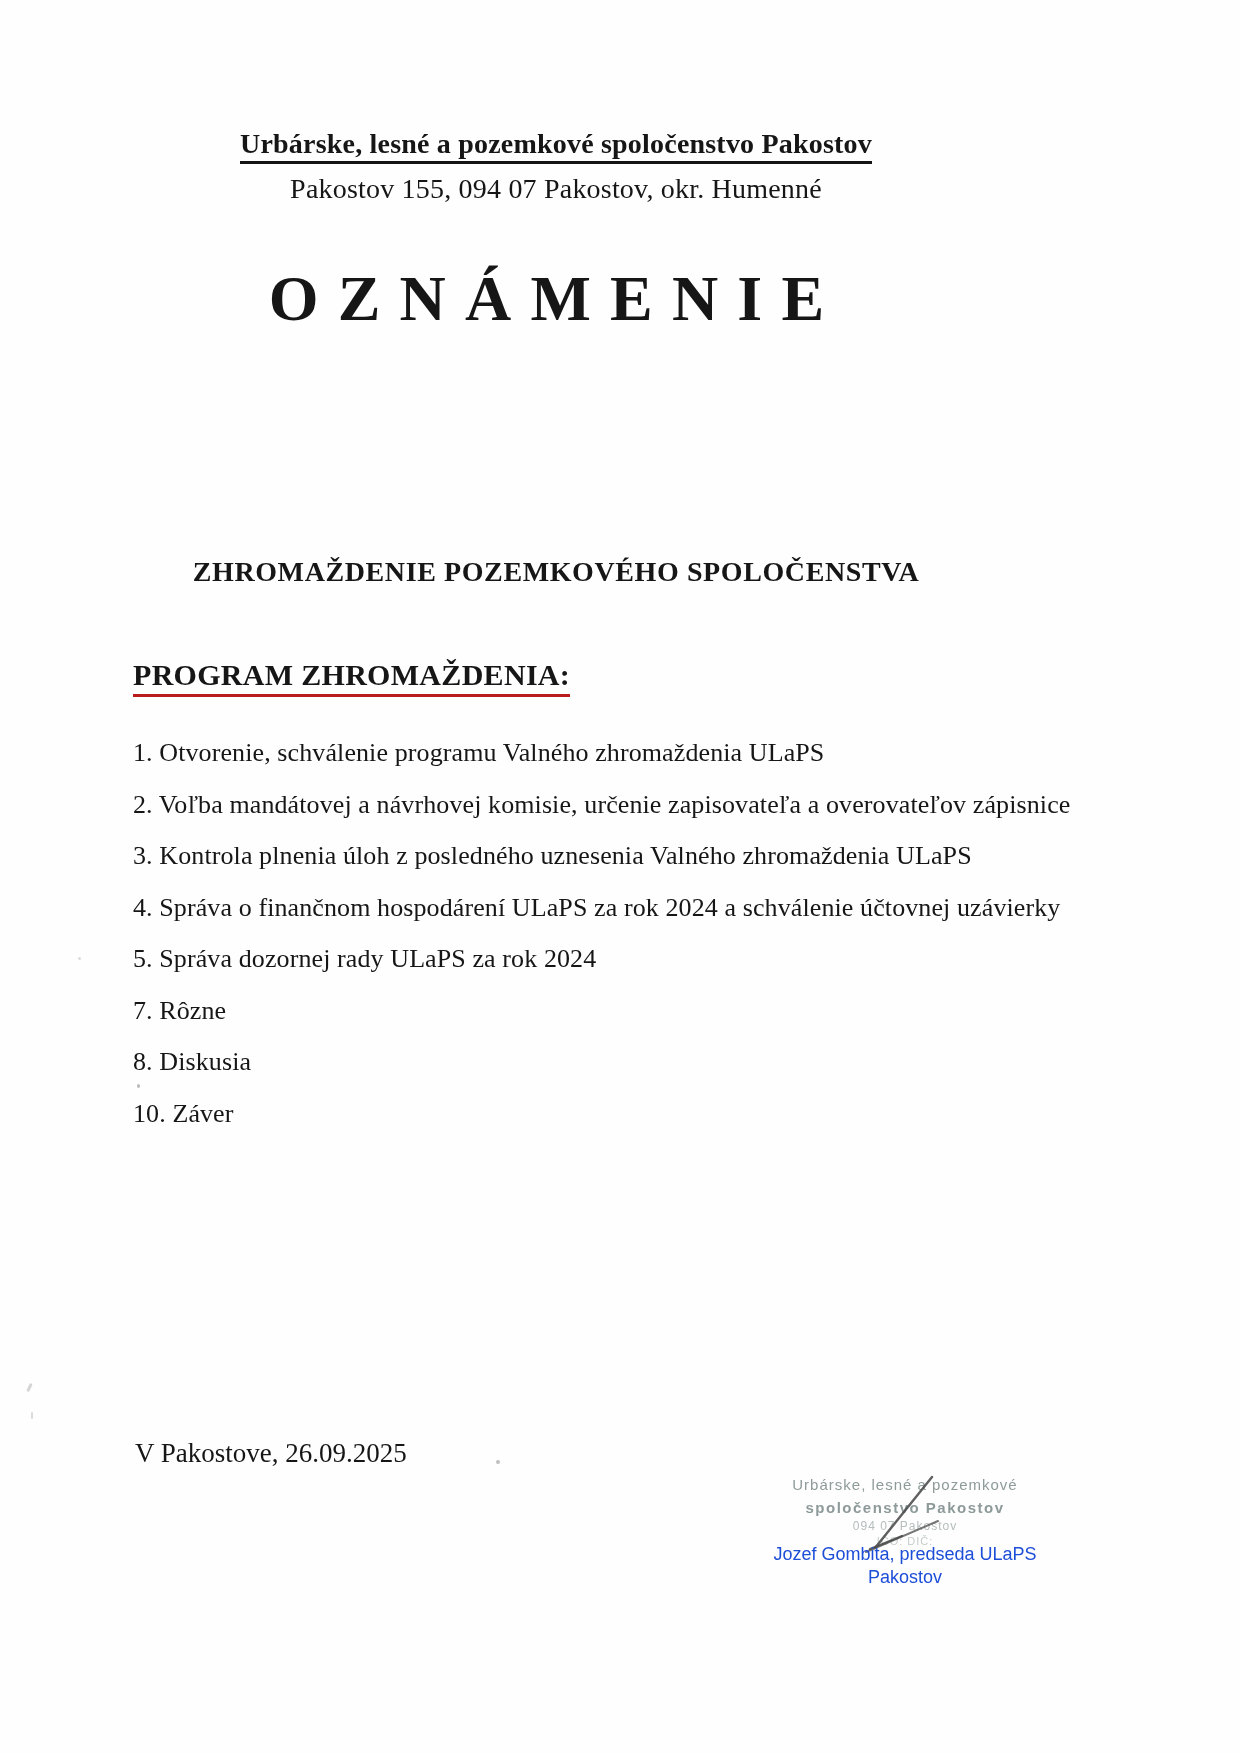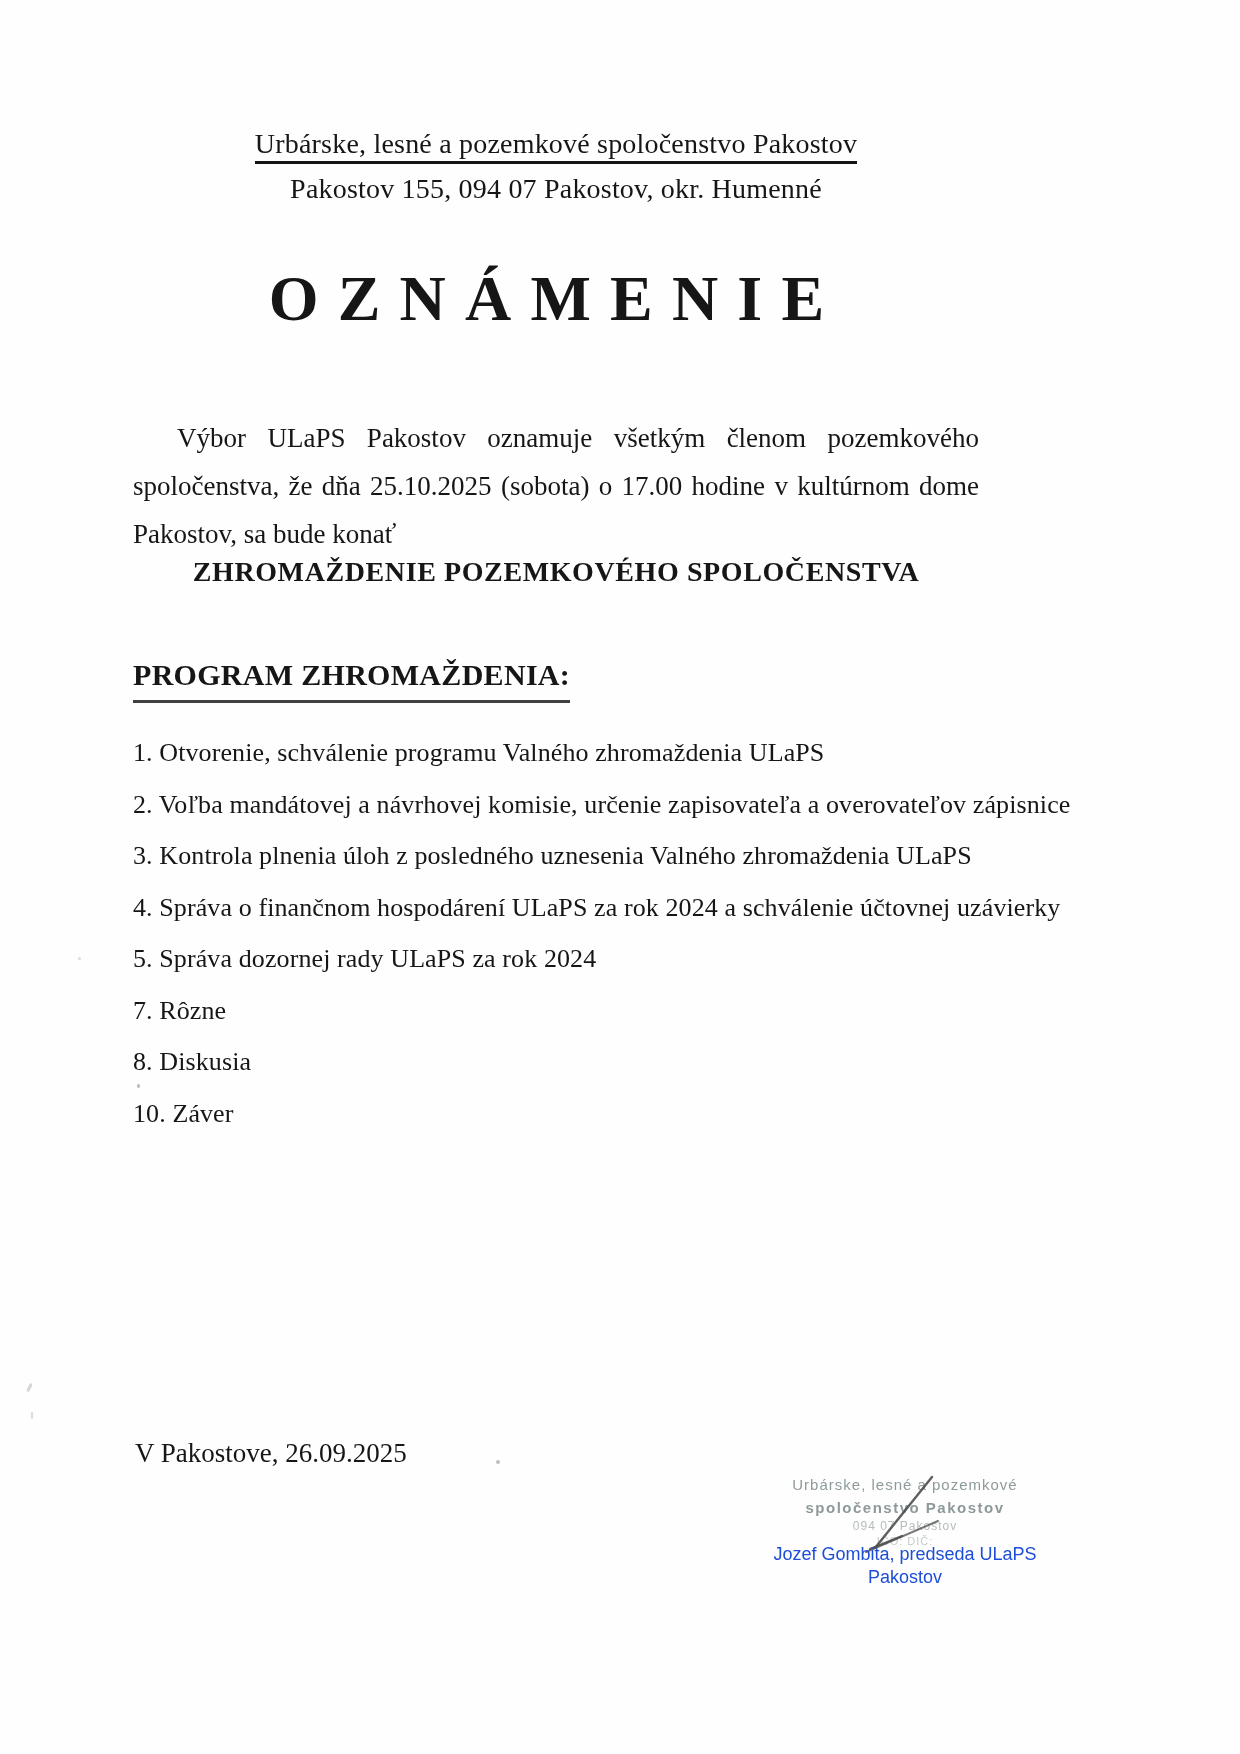--- a/index.html
+++ b/index.html
@@ -8,21 +8,21 @@
     width:1240px;height:1754px;
     background:#fefefe;
     font-family:"Liberation Serif", serif;
     color:#161616;
     overflow:hidden;
   }
   
   .header{position:absolute;top:128px;left:133px;width:846px;text-align:center;}
   .org-name{
     display:inline-block;
-    font-size:28px;font-weight:normal;
+    font-size:28px;font-weight:bold;
     border-bottom:3px solid #141414;
     padding-bottom:1px;
     letter-spacing:0.2px;
     text-align:right;
   }
   .org-address{margin-top:9px;font-size:28px;letter-spacing:0.2px;}
   
   .doc-title{
     position:absolute;top:262px;left:113px;width:886px;
     text-align:center;
@@ -38,21 +38,21 @@
   .event-title{
     position:absolute;top:556px;left:133px;width:846px;
     text-align:center;font-size:28px;font-weight:bold;letter-spacing:0.6px;
   }
   
   .agenda-heading{
     position:absolute;top:658px;left:133px;
     font-size:30px;font-weight:bold;letter-spacing:0.3px;
   }
   .agenda-heading span{
-    display:inline-block;border-bottom:3px solid #404040;padding-bottom:8px;
+    display:inline-block;border-bottom:3px solid #b91c1c;padding-bottom:2px;
   }
   .agenda{position:absolute;top:737px;left:133px;width:1000px;}
   .agenda p{
     margin:0 0 20px 0;
     font-size:26px;line-height:31.5px;
     white-space:nowrap;
     letter-spacing:0.1px;
   }
   
   .date-line{position:absolute;top:1438px;left:135px;font-size:27px;}
@@ -88,25 +88,20 @@
 
 <div class="page">
 
   <div class="header">
     <div class="org-name">Urbárske, lesné a pozemkové spoločenstvo Pakostov</div>
     <div class="org-address">Pakostov 155, 094 07 Pakostov, okr. Humenné</div>
   </div>
 
   <div class="doc-title">OZNÁMENIE</div>
 
-  <div class="intro">
-    <div class="line just indent">Výbor ULaPS Pakostov oznamuje všetkým členom pozemkového</div>
-    <div class="line just">spoločenstva, že dňa 25.10.2025 (sobota) o 17.00 hodine v kultúrnom dome</div>
-    <div class="line">Pakostov, sa bude konať</div>
-  </div>
 
   <div class="event-title">ZHROMAŽDENIE POZEMKOVÉHO SPOLOČENSTVA</div>
 
   <div class="agenda-heading">
     <span>PROGRAM ZHROMAŽDENIA:</span>
   </div>
 
   <div class="agenda">
     <p>1. Otvorenie, schválenie programu Valného zhromaždenia ULaPS</p>
     <p>2. Voľba mandátovej a návrhovej komisie, určenie zapisovateľa a overovateľov zápisnice</p>

